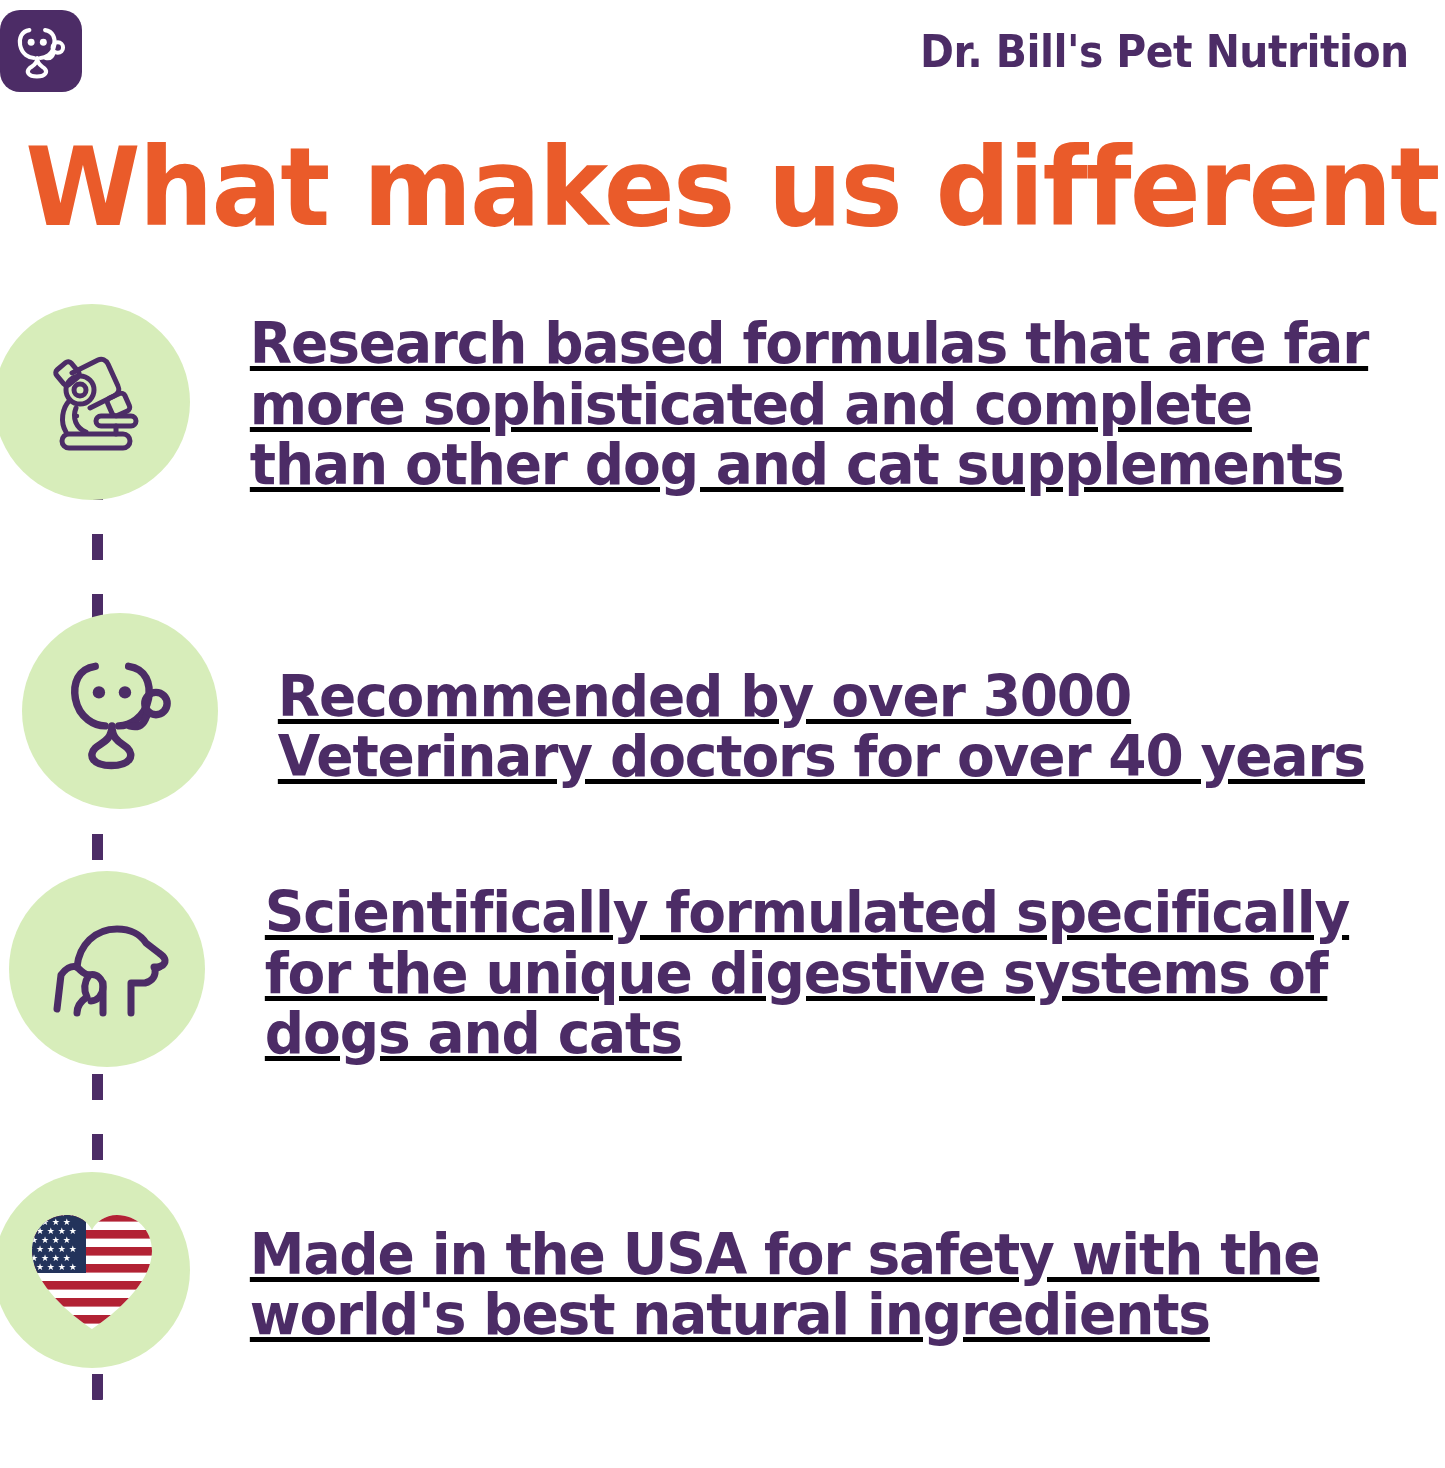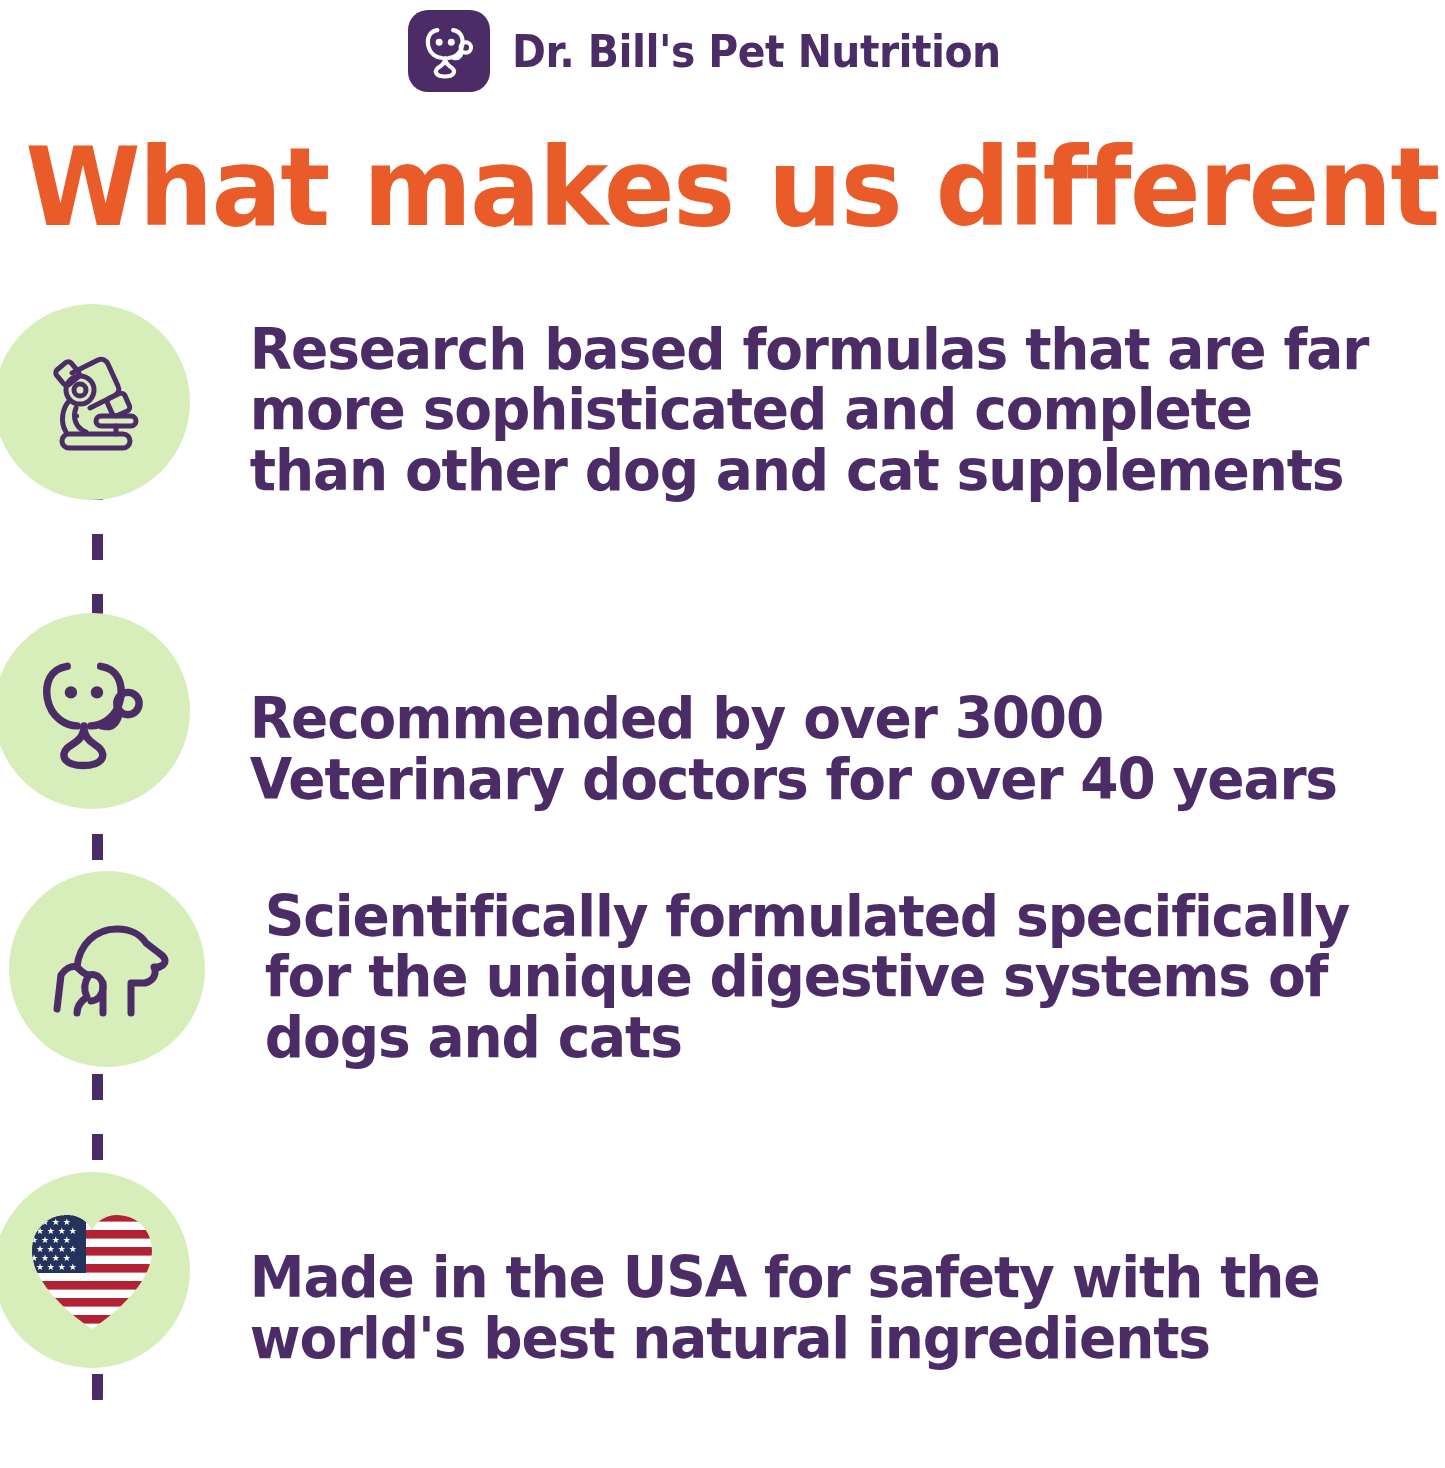--- a/index.html
+++ b/index.html
@@ -12,21 +12,21 @@
     height: 1468px;
     font-family: "DejaVu Sans", sans-serif;
     overflow: hidden;
     position: relative;
   }
 
   
   .brand-header {
     display: flex;
     align-items: center;
-    justify-content: center;
+    justify-content: space-between;
     gap: 22px;
     padding-top: 12px;
     height: 90px;
     box-sizing: border-box;
   }
   .brand-logo-mark {
     width: 82px;
     height: 82px;
     border-radius: 20px;
     background: #4C2C66;
@@ -84,25 +84,26 @@
     );
     background-size: 11px 60px;
     background-repeat: repeat-y;
     border-radius: 6px;
     z-index: 0;
   }
 
   .benefit-row {
     position: relative;
     display: flex;
-    align-items: flex-end;
+    align-items: center;
     z-index: 1;
+    text-decoration: underline;
   }
   .benefit-row.r1 { margin-top: 0px; }
-  .benefit-row.r2 { margin-top: 113px; }
+  .benefit-row.r2 { margin-top: 113px; padding-left: 28px; }
   .benefit-row.r3 { margin-top: 62px; padding-left: 15px; }
   .benefit-row.r4 { margin-top: 105px; }
 
   .icon-bubble {
     flex: none;
     width: 196px;
     height: 196px;
     border-radius: 50%;
     background: #D7EDBA;
     display: flex;

